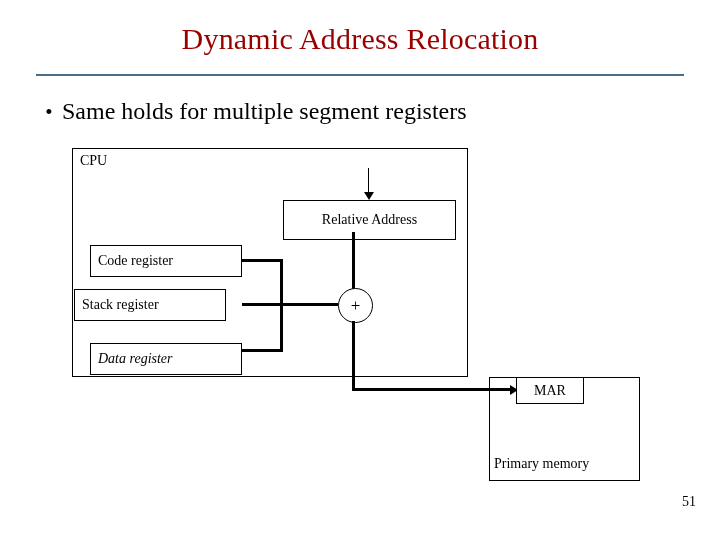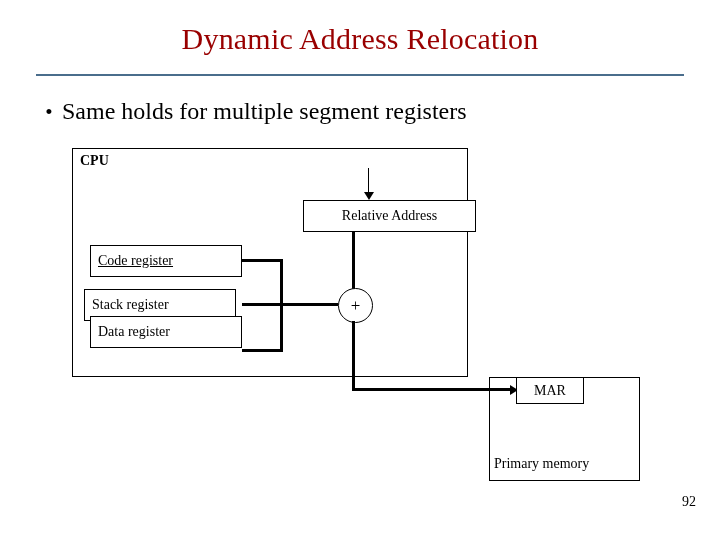--- a/index.html
+++ b/index.html
@@ -88,57 +88,55 @@
     top: 148px;
     width: 396px;
     height: 229px;
     border: 1px solid #000000;
     box-sizing: border-box;
     background: transparent;
   }
   #cpu-label {
     left: 80px;
     top: 153px;
-    font-weight: bold;
   }
   #generated-address-label {
     left: 287px;
     top: 161px;
   }
   #relative-address-box {
     left: 283px;
     top: 200px;
     width: 173px;
-    height: 32px;
-    margin-left: 20px;
+    height: 40px;
   }
   #code-register-box {
     left: 90px;
     top: 245px;
     width: 152px;
     height: 32px;
     justify-content: flex-start;
     padding-left: 7px;
-    text-decoration: underline;
   }
   #stack-register-box {
-    left: 84px;
+    left: 74px;
     top: 289px;
     width: 152px;
     height: 32px;
     justify-content: flex-start;
     padding-left: 7px;
   }
   #data-register-box {
     left: 90px;
-    top: 316px;
+    top: 343px;
     width: 152px;
     height: 32px;
     justify-content: flex-start;
     padding-left: 7px;
+    font-style: italic;
   }
   #mar-box {
     left: 516px;
     top: 377px;
     width: 68px;
     height: 27px;
     text-align: center;
   }
   #primary-memory-box {
     position: absolute;
@@ -241,14 +239,14 @@
   <div id="adder">+</div>
 
   <div class="line" style="left:352px; top:321px; width:3px; height:69px;"></div>
   <div class="line" style="left:352px; top:388px; width:160px; height:3px;"></div>
   <div class="arrowhead-right" style="left:510px; top:385px;"></div>
 
   <div id="primary-memory-box"></div>
   <div class="box" id="mar-box">MAR</div>
   <div class="plain-label" id="primary-memory-label">Primary memory</div>
 
-  <div id="page-number">92</div>
+  <div id="page-number">51</div>
 </div>
 
 </body></html>

